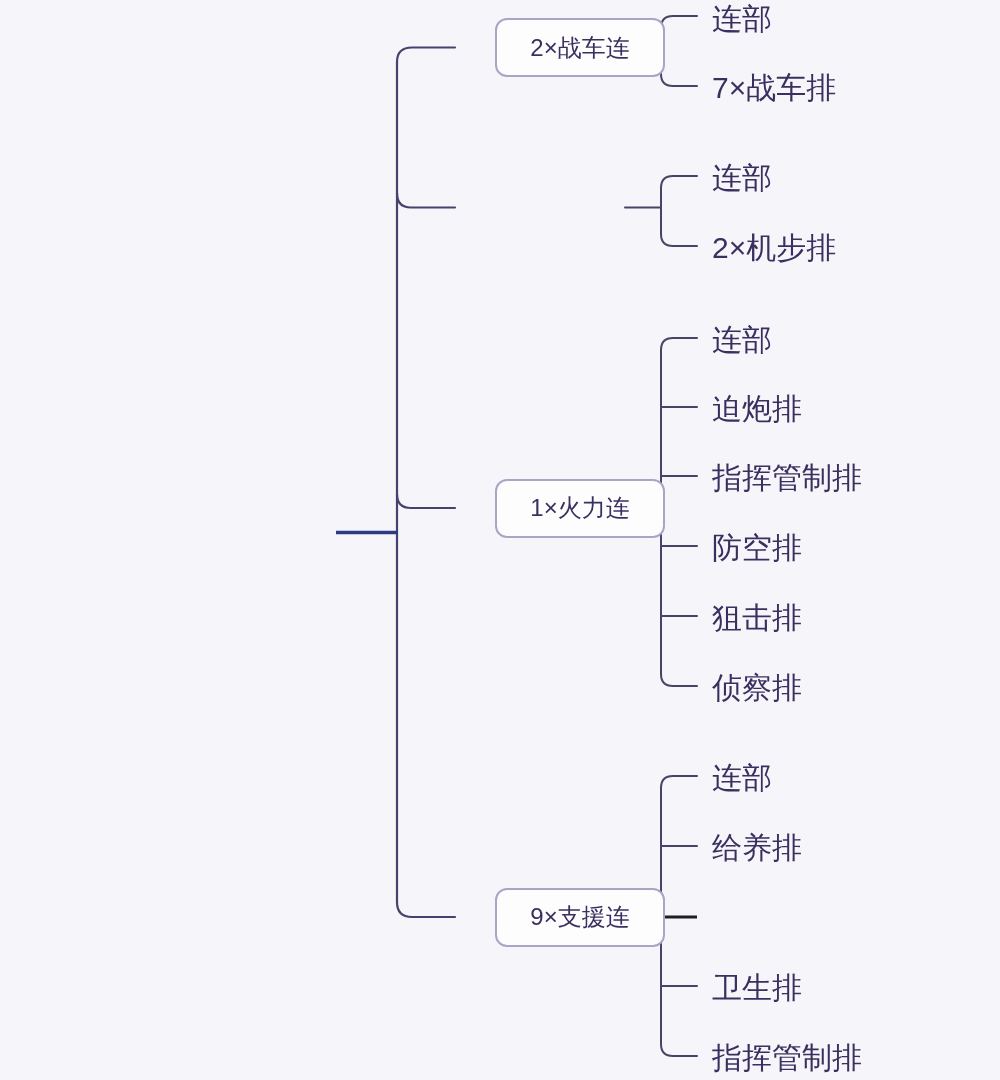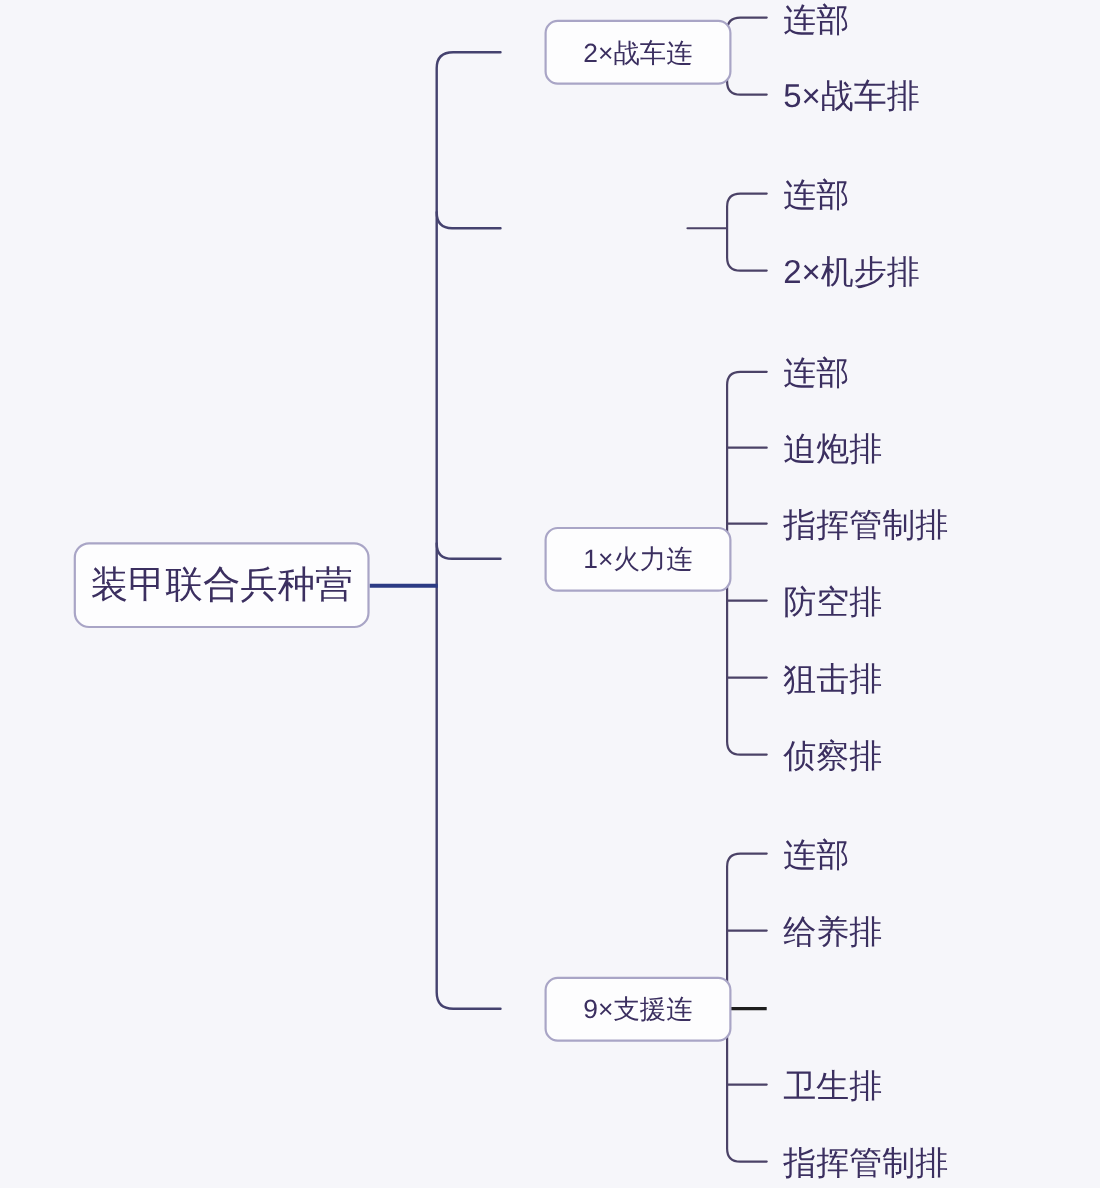--- a/index.html
+++ b/index.html
@@ -104,36 +104,33 @@
     <path class="line-leaf" d="M625,508 H661
              M697,338 H673 Q661,338 661,350 V674 Q661,686 673,686 H697
              M661,407 H697 M661,476 H697 M661,546 H697 M661,616 H697"></path>
 
     <path class="line-leaf" d="M697,776 H673 Q661,776 661,788 V1044 Q661,1056 673,1056 H697
              M661,846 H697 M661,986 H697"></path>
 
     <path class="line-black" d="M625,917 H697"></path>
   </svg>
 
-  <div class="node-box root-box">
-    <span>装甲联合兵种营</span>
-  </div>
 
   <div class="node-box branch-box" style="top:18px">
     <span>2×战车连</span>
   </div>
   <div class="node-box branch-box" style="top:478.5px">
     <span>1×火力连</span>
   </div>
   <div class="node-box branch-box" style="top:887.5px">
     <span>9×支援连</span>
   </div>
 
   <div class="leaf" style="top:0px">连部</div>
-  <div class="leaf" style="top:69px">5×战车排</div>
+  <div class="leaf" style="top:69px">7×战车排</div>
 
   <div class="leaf" style="top:159px">连部</div>
   <div class="leaf" style="top:229px">2×机步排</div>
 
   <div class="leaf" style="top:321px">连部</div>
   <div class="leaf" style="top:390px">迫炮排</div>
   <div class="leaf" style="top:459px">指挥管制排</div>
   <div class="leaf" style="top:529px">防空排</div>
   <div class="leaf" style="top:599px">狙击排</div>
   <div class="leaf" style="top:669px">侦察排</div>

